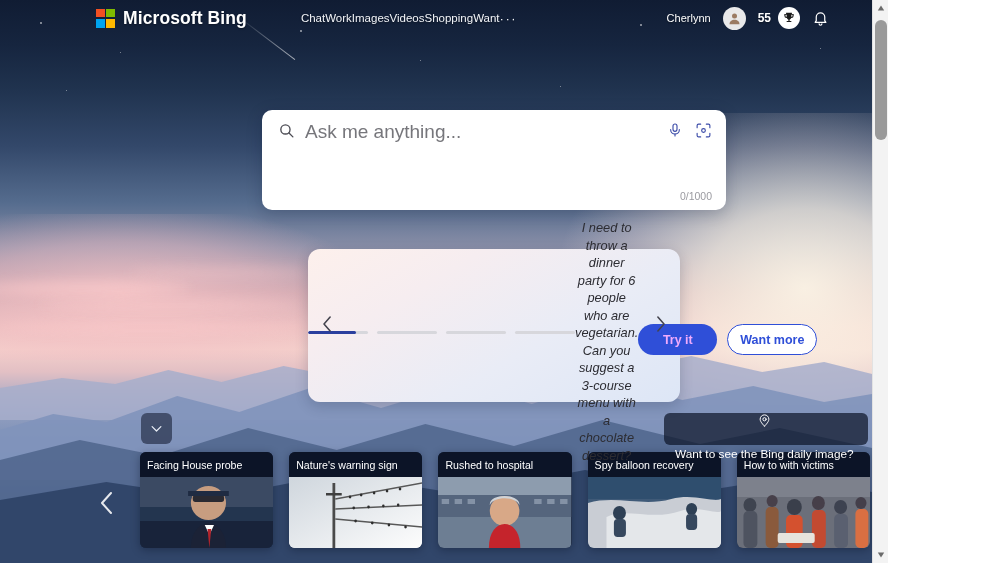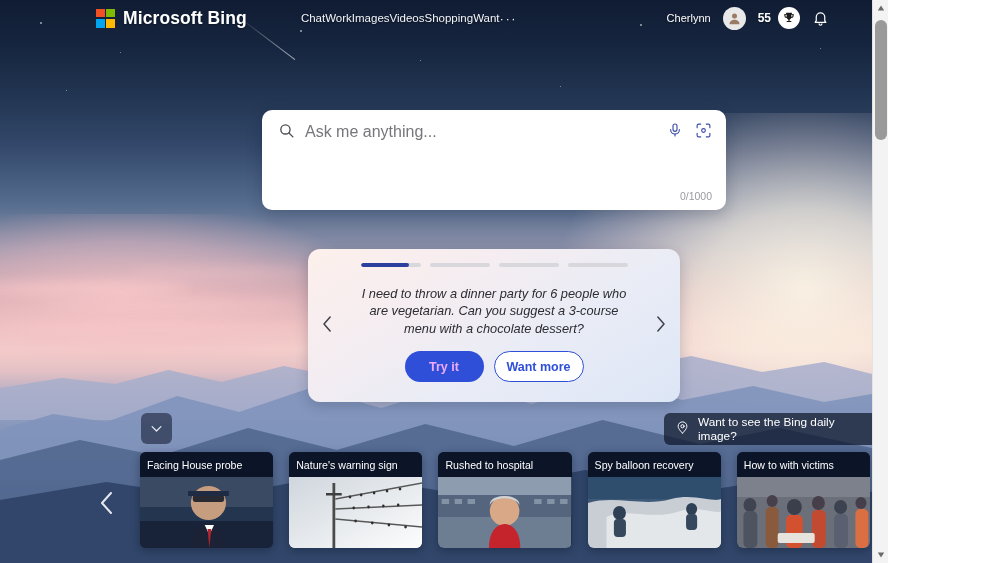--- a/index.html
+++ b/index.html
@@ -192,21 +192,21 @@
     align-items: center;
     height: 44px;
     padding: 0 14px 0 16px;
     gap: 10px;
   }
   .search-input {
     flex: 1;
     border: none;
     outline: none;
     font-family: "Liberation Sans", sans-serif;
-    font-size: 16px;
+    font-size: 19px;
     color: #1b1b1b;
     background: transparent;
   }
   .search-input::placeholder { color: #76767b; }
   .search-tools { display: flex; align-items: center; gap: 12px; }
   .char-count {
     position: absolute;
     right: 14px; bottom: 8px;
     font-size: 10.5px;
     color: #9a9aa0;
@@ -215,21 +215,20 @@
   
   .promo {
     position: absolute;
     left: 308px; top: 249px;
     width: 372px; height: 153px;
     border-radius: 12px;
     background: linear-gradient(150deg,#fdf0ec 0%, #f6edf0 28%, #e9ecf6 62%, #dde6f6 100%);
     box-shadow: 0 4px 14px rgba(12,24,50,.20);
     z-index: 20;
     display: flex;
-    flex-direction: column;
     align-items: center;
     padding-top: 14px;
   }
   .progress-row { display: flex; gap: 9px; }
   .progress-seg {
     width: 60px; height: 3.5px;
     border-radius: 2px;
     background: #d7d7dc;
     overflow: hidden;
   }
@@ -295,25 +294,26 @@
     cursor: pointer;
     z-index: 20;
   }
   .daily-pill {
     position: absolute;
     left: 664px; top: 413px;
     height: 32px;
     padding: 0 14px 0 11px;
     border-radius: 6px;
     background: rgba(14,22,42,.72);
-    display: flex; align-items: center; gap: 8px;
+    display: flex; align-items: center; gap: 16px;
     color: #fff;
     font-size: 11.8px;
     cursor: pointer;
     z-index: 20;
+    flex-direction: column;
   }
 
   .news-strip {
     position: absolute;
     left: 140px; top: 452px;
     width: 730px; height: 96px;
     display: flex;
     gap: 16px;
     z-index: 18;
   }

